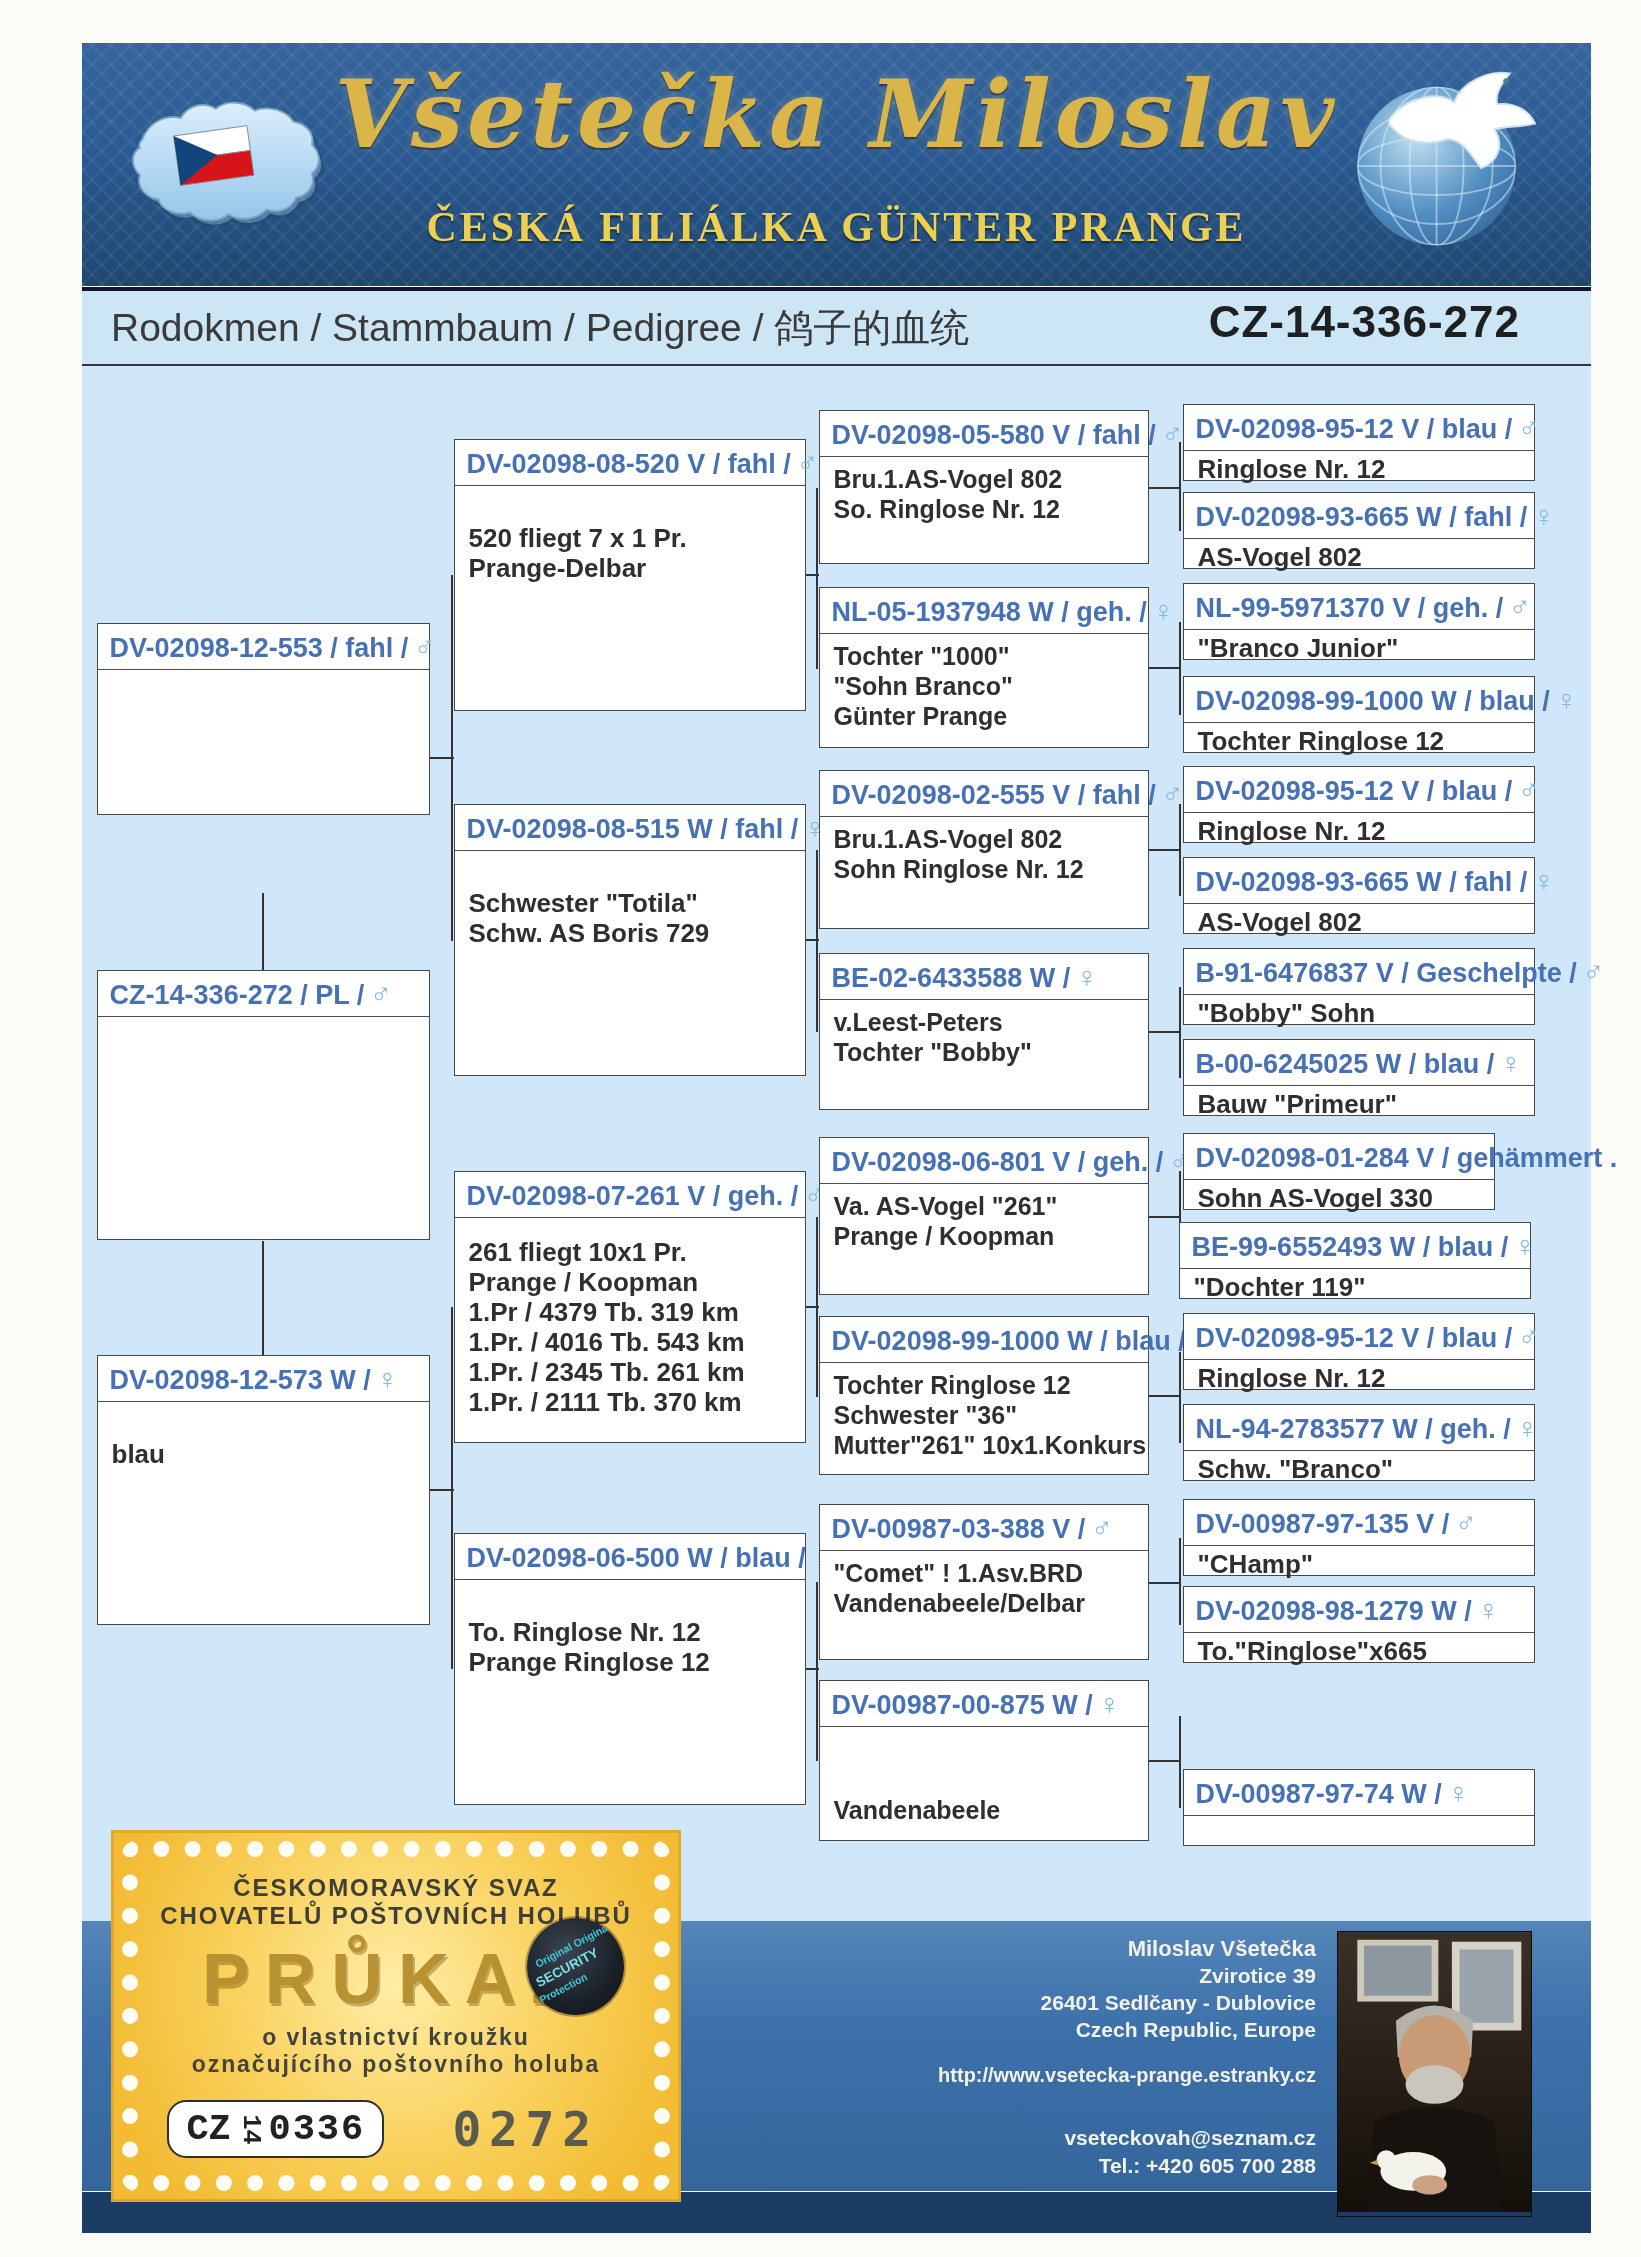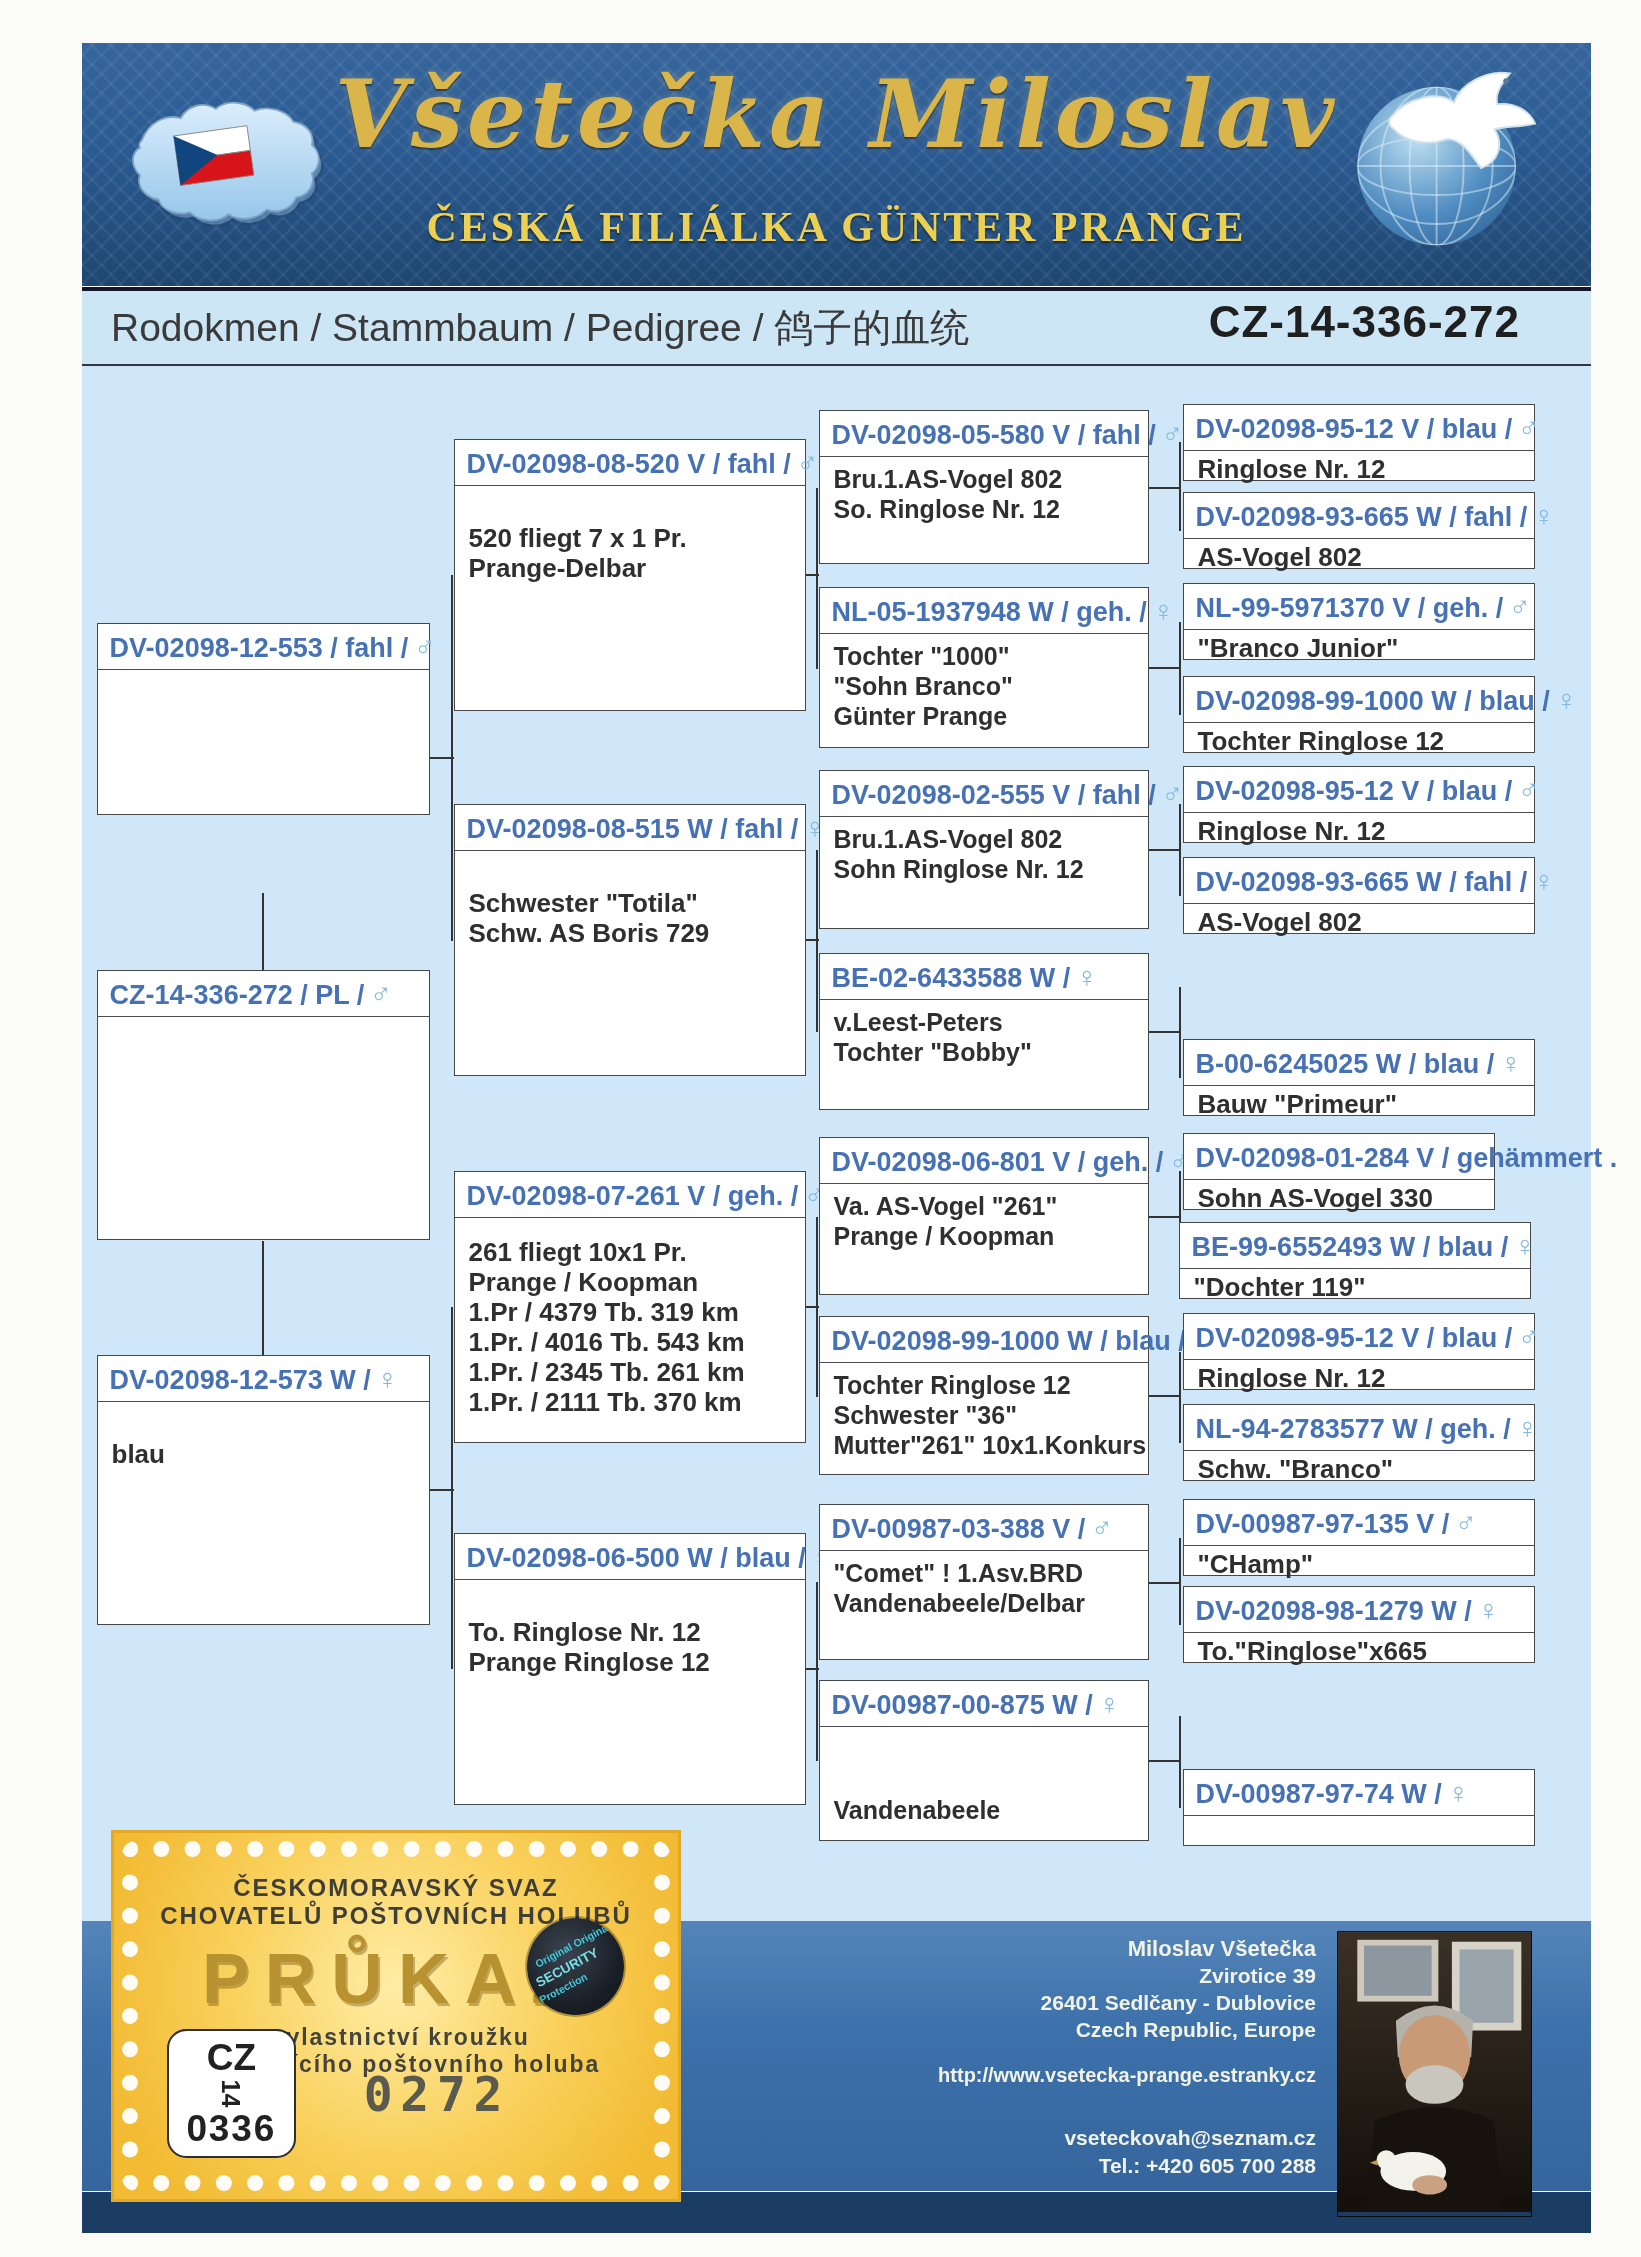--- a/index.html
+++ b/index.html
@@ -54,22 +54,22 @@
     border-radius:13.5px;pointer-events:none;}
   .cert-inner{position:relative;height:100%;text-align:center;}
   .cert-org{padding-top:41px;font-size:24px;font-weight:bold;color:#3f3f37;letter-spacing:1.9px;}
   .cert-org2{font-size:24px;font-weight:bold;color:#3f3f37;letter-spacing:1.9px;}
   .cert-title{margin-top:7.7px;font-size:71px;font-weight:800;letter-spacing:15.4px;color:#b89131;
     text-shadow:1.9px 2.9px 0 rgba(90,62,10,.35);}
   .cert-sub{margin-top:5.8px;font-size:23px;font-weight:bold;color:#44443c;letter-spacing:1.9px;}
   .cert-row{position:absolute;left:0;bottom:41px;width:100%;display:flex;align-items:center;
     justify-content:flex-start;padding-left:53px;box-sizing:border-box;}
   .cert-pill{display:flex;align-items:center;background:#fff;border:2.9px solid #2e2e2e;
-    border-radius:19.3px;padding:5.8px 17.4px;font-family:Liberation Sans, sans-serif;font-weight:bold;
-    color:#222;flex-direction:column;}
+    border-radius:19.3px;padding:5.8px 17.4px;font-family:Liberation Mono, monospace;font-weight:bold;
+    color:#222;}
   .cert-pill .cc{font-size:37px;}
   .cert-pill .yy{font-size:25px;transform:rotate(90deg);margin:0 3.9px;}
   .cert-pill .ss{font-size:37px;letter-spacing:1.9px;}
   .cert-serial{margin-left:68px;font-family:"DejaVu Sans Mono",monospace;font-weight:bold;
     font-size:48px;color:#5a5a4f;letter-spacing:7.7px;}
   .hologram{position:absolute;left:413px;top:85px;width:97px;height:97px;border-radius:50%;
     background:radial-gradient(circle at 40% 35%,#3a4450 0%,#1b2028 60%,#0e1116 100%);
     overflow:hidden;box-shadow:0 0 0 1.9px rgba(0,0,0,.3);}
   .hologram span{position:absolute;color:#3fc9da;font-size:10.6px;font-weight:bold;white-space:nowrap;}
   .holo1{left:3.9px;top:21px;transform:rotate(-28deg);}
@@ -277,20 +277,24 @@
     <div class="pbox-body">Tochter Ringlose 12</div>
   </div>
   <div class="pbox g4" style="left:1183px;top:766px;width:352px;height:77px">
     <div class="pbox-head"><span>DV-02098-95-12 V / blau /</span><span class="sex">♂</span></div>
     <div class="pbox-body">Ringlose Nr. 12</div>
   </div>
   <div class="pbox g4" style="left:1183px;top:857px;width:352px;height:77px">
     <div class="pbox-head"><span>DV-02098-93-665 W / fahl /</span><span class="sex">♀</span></div>
     <div class="pbox-body">AS-Vogel 802</div>
   </div>
+  <div class="pbox g4" style="left:1183px;top:948px;width:352px;height:77px">
+    <div class="pbox-head"><span>B-91-6476837 V / Geschelpte /</span><span class="sex">♂</span></div>
+    <div class="pbox-body">"Bobby" Sohn</div>
+  </div>
   <div class="pbox g4" style="left:1183px;top:1039px;width:352px;height:77px">
     <div class="pbox-head"><span>B-00-6245025 W / blau /</span><span class="sex">♀</span></div>
     <div class="pbox-body">Bauw "Primeur"</div>
   </div>
   <div class="pbox g4" style="left:1183px;top:1133px;width:312px;height:77px">
     <div class="pbox-head"><span>DV-02098-01-284 V / gehämmert .</span><span class="sex"></span></div>
     <div class="pbox-body">Sohn AS-Vogel 330</div>
   </div>
   <div class="pbox g4" style="left:1179px;top:1222px;width:352px;height:77px">
     <div class="pbox-head"><span>BE-99-6552493 W / blau /</span><span class="sex">♀</span></div>

